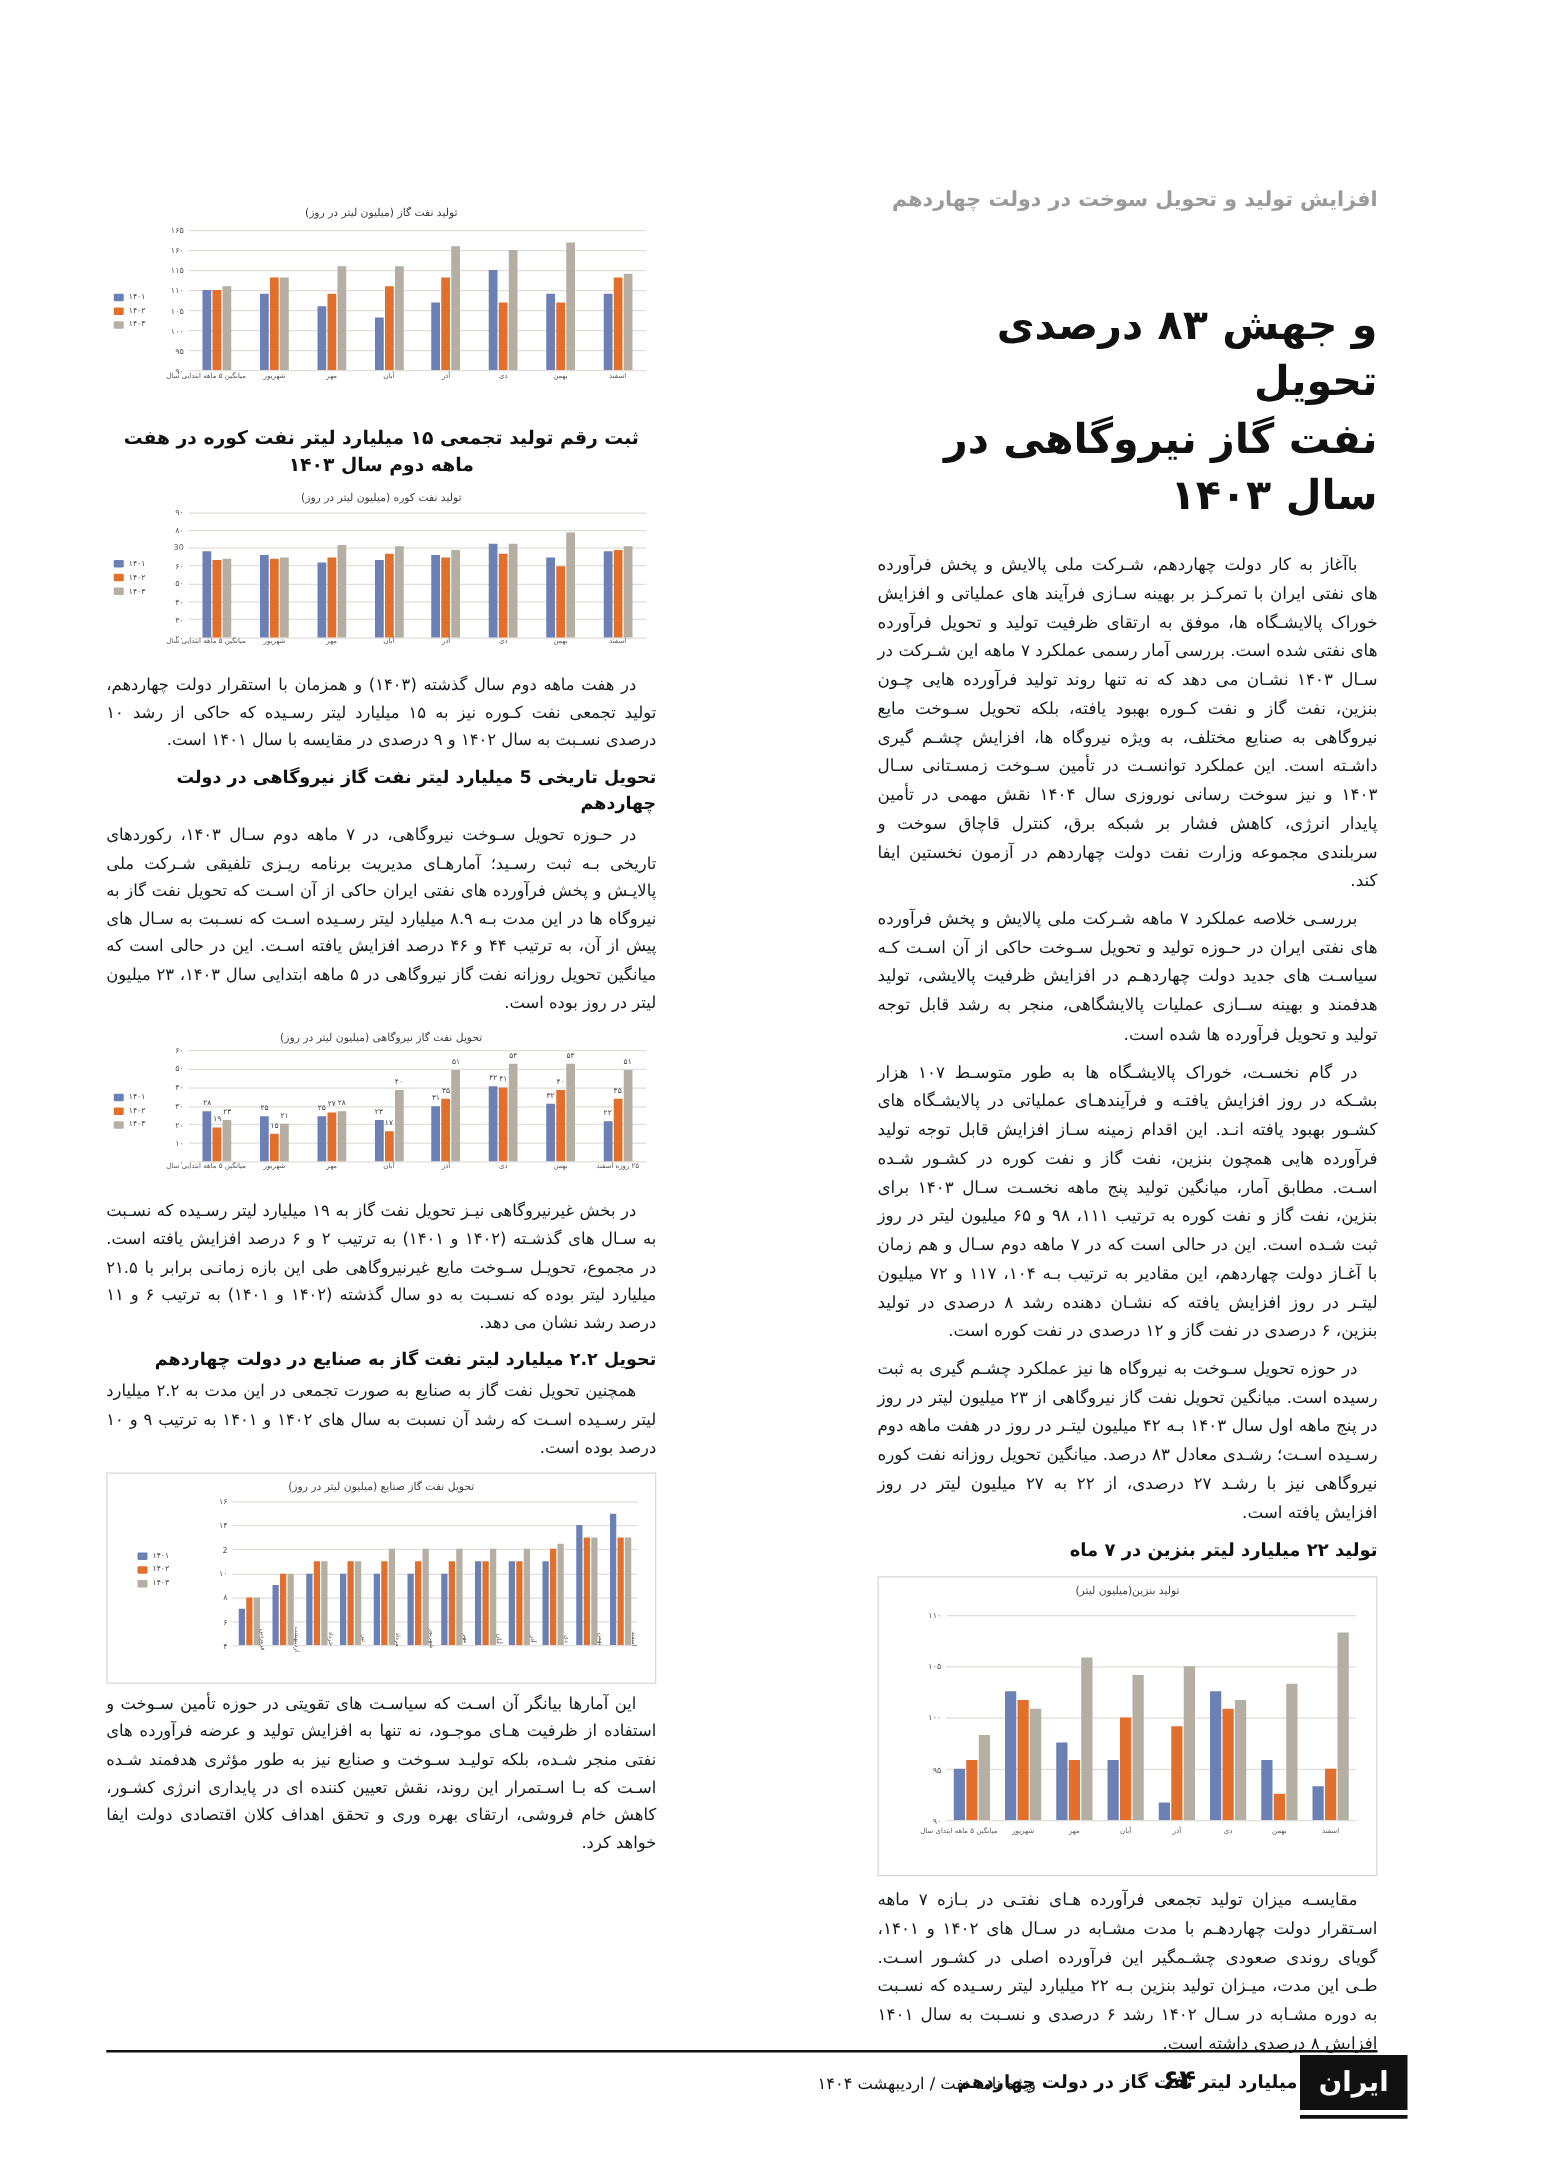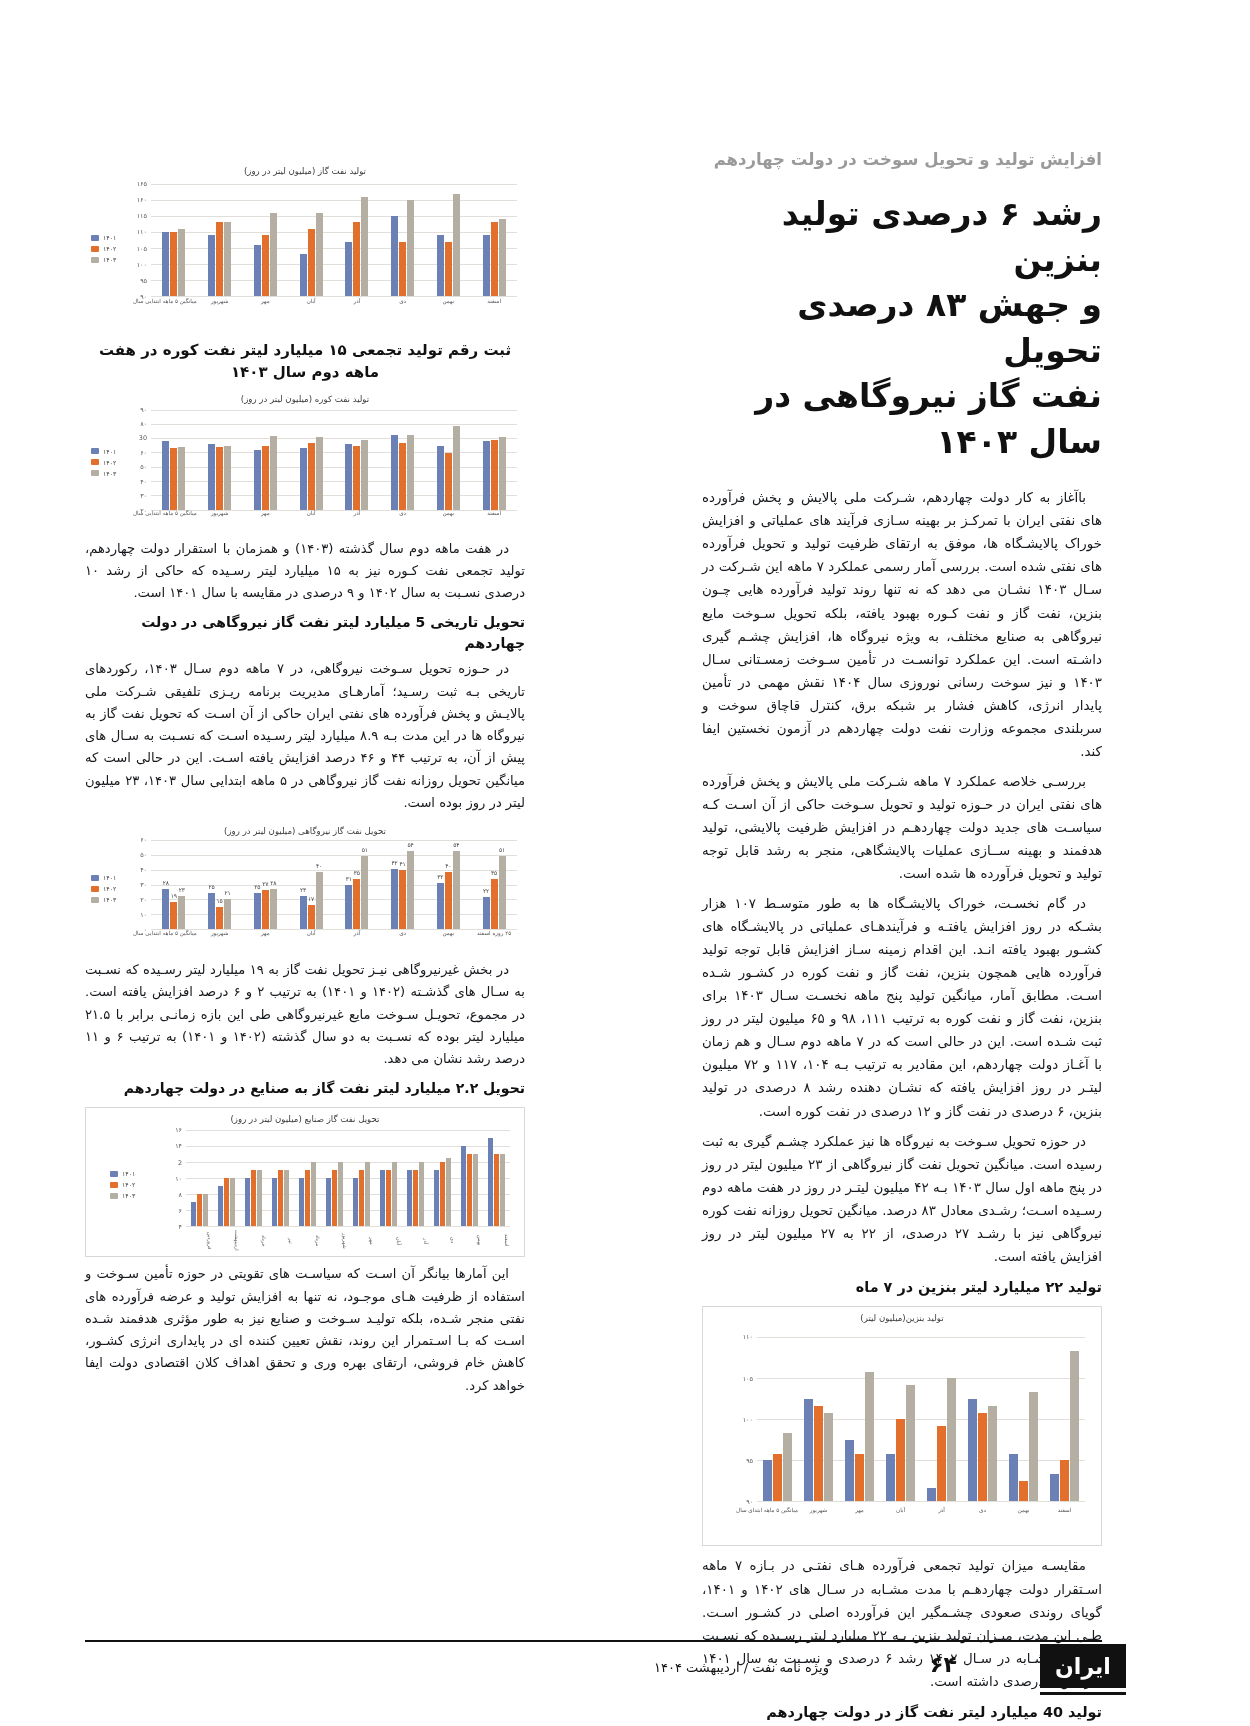--- a/index.html
+++ b/index.html
@@ -424,22 +424,23 @@
           <div class="xlab" style="width: 12.5%;">آبان</div>
           <div class="xlab" style="width: 12.5%;">آذر</div>
           <div class="xlab" style="width: 12.5%;">دی</div>
           <div class="xlab" style="width: 12.5%;">بهمن</div>
           <div class="xlab" style="width: 12.5%;">۲۵ روزه اسفند</div>
         </div>
     </div>
 
     <p class="lp ind">در بخش غیرنیروگاهی نیـز تحویل نفت گاز به ۱۹ میلیارد لیتر رسـیده که نسـبت به سـال های گذشـته (۱۴۰۲ و ۱۴۰۱) به ترتیب ۲ و ۶ درصد افزایش یافته است. در مجموع، تحویـل سـوخت مایع غیرنیروگاهی طی این بازه زمانـی برابر با ۲۱.۵ میلیارد لیتر بوده که نسـبت به دو سال گذشته (۱۴۰۲ و ۱۴۰۱) به ترتیب ۶ و ۱۱ درصد رشد نشان می دهد.</p>
     <div class="lsub">تحویل ۲.۲ میلیارد لیتر نفت گاز به صنایع در دولت چهاردهم</div>
-
-    <div class="chart" id="c3" style="width:440px;height:150px;margin:8px 0 6px;">
+    <p class="lp ind">همچنین تحویل نفت گاز به صنایع به صورت تجمعی در این مدت به ۲.۲ میلیارد لیتر رسـیده اسـت که رشد آن نسبت به سال های ۱۴۰۲ و ۱۴۰۱ به ترتیب ۹ و ۱۰ درصد بوده است.</p>
+
+    <div class="chart" id="c3" style="width:440px;height:169px;margin:8px 0 6px;">
       <div class="chart-title">تحویل نفت گاز صنایع (میلیون لیتر در روز)</div>
       <div class="plot" style="left:100px;right:14px;top:22px;bottom:30px;">
           <div class="gridline" style="top: 0%;">
             <span class="ytick" style="top: 0%;">۱۶</span>
           </div>
           <div class="gridline" style="top: 16.6667%;">
             <span class="ytick" style="top: 16.6667%;">۱۴</span>
           </div>
           <div class="gridline" style="top: 33.3333%;">
             <span class="ytick" style="top: 33.3333%;">2</span>
@@ -548,21 +549,21 @@
           <div class="xlab" style="width: 8.33333%; writing-mode: vertical-rl; font-size: 5px;">اسفند</div>
         </div>
     </div>
 
     <p class="lp ind">این آمارها بیانگر آن اسـت که سیاسـت های تقویتی در حوزه تأمین سـوخت و استفاده از ظرفیت هـای موجـود، نه تنها به افزایش تولید و عرضه فرآورده های نفتی منجر شـده، بلکه تولیـد سـوخت و صنایع نیز به طور مؤثری هدفمند شـده اسـت که بـا اسـتمرار این روند، نقش تعیین کننده ای در پایداری انرژی کشـور، کاهش خام فروشی، ارتقای بهره وری و تحقق اهداف کلان اقتصادی دولت ایفا خواهد کرد.</p>
   </div>
 
   <div class="col-right">
     <div class="kicker">افزایش تولید و تحویل سوخت در دولت چهاردهم</div>
     <h1 class="headline">
-      <span>رشد ۶ درصدی تولید بنزین</span><br>
+      <br>
       <span>و جهش ۸۳ درصدی تحویل</span><br>
       <span>نفت گاز نیروگاهی در سال ۱۴۰۳</span>
     </h1>
     <p class="body-p ind">باآغاز به کار دولت چهاردهم، شـرکت ملی پالایش و پخش فرآورده های نفتی ایران با تمرکـز بر بهینه سـازی فرآیند های عملیاتی و افزایش خوراک پالایشـگاه ها، موفق به ارتقای ظرفیت تولید و تحویل فرآورده های نفتی شده است. بررسی آمار رسمی عملکرد ۷ ماهه این شـرکت در سـال ۱۴۰۳ نشـان می دهد که نه تنها روند تولید فرآورده هایی چـون بنزین، نفت گاز و نفت کـوره بهبود یافته، بلکه تحویل سـوخت مایع نیروگاهی به صنایع مختلف، به ویژه نیروگاه ها، افزایش چشـم گیری داشـته است. این عملکرد توانسـت در تأمین سـوخت زمسـتانی سـال ۱۴۰۳ و نیز سوخت رسانی نوروزی سال ۱۴۰۴ نقش مهمی در تأمین پایدار انرژی، کاهش فشار بر شبکه برق، کنترل قاچاق سوخت و سربلندی مجموعه وزارت نفت دولت چهاردهم در آزمون نخستین ایفا کند.</p>
     <p class="body-p ind">بررسـی خلاصه عملکرد ۷ ماهه شـرکت ملی پالایش و پخش فرآورده های نفتی ایران در حـوزه تولید و تحویل سـوخت حاکی از آن اسـت کـه سیاسـت های جدید دولت چهاردهـم در افزایش ظرفیت پالایشی، تولید هدفمند و بهینه ســازی عملیات پالایشگاهی، منجر به رشد قابل توجه تولید و تحویل فرآورده ها شده است.</p>
     <p class="body-p ind">در گام نخسـت، خوراک پالایشـگاه ها به طور متوسـط ۱۰۷ هزار بشـکه در روز افزایش یافتـه و فرآیندهـای عملیاتی در پالایشـگاه های کشـور بهبود یافته انـد. این اقدام زمینه سـاز افزایش قابل توجه تولید فرآورده هایی همچون بنزین، نفت گاز و نفت کوره در کشـور شـده اسـت. مطابق آمار، میانگین تولید پنج ماهه نخسـت سـال ۱۴۰۳ برای بنزین، نفت گاز و نفت کوره به ترتیب ۱۱۱، ۹۸ و ۶۵ میلیون لیتر در روز ثبت شـده است. این در حالی است که در ۷ ماهه دوم سـال و هم زمان با آغـاز دولت چهاردهم، این مقادیر به ترتیب بـه ۱۰۴، ۱۱۷ و ۷۲ میلیون لیتـر در روز افزایش یافته که نشـان دهنده رشد ۸ درصدی در تولید بنزین، ۶ درصدی در نفت گاز و ۱۲ درصدی در نفت کوره است.</p>
     <p class="body-p ind">در حوزه تحویل سـوخت به نیروگاه ها نیز عملکرد چشـم گیری به ثبت رسیده است. میانگین تحویل نفت گاز نیروگاهی از ۲۳ میلیون لیتر در روز در پنج ماهه اول سال ۱۴۰۳ بـه ۴۲ میلیون لیتـر در روز در هفت ماهه دوم رسـیده اسـت؛ رشـدی معادل ۸۳ درصد. میانگین تحویل روزانه نفت کوره نیروگاهی نیز با رشـد ۲۷ درصدی، از ۲۲ به ۲۷ میلیون لیتر در روز افزایش یافته است.</p>
     <div class="subhead">تولید ۲۲ میلیارد لیتر بنزین در ۷ ماه</div>
 
     <div class="chart" id="c4" style="width:400px;height:240px;margin:8px 0 8px;">

